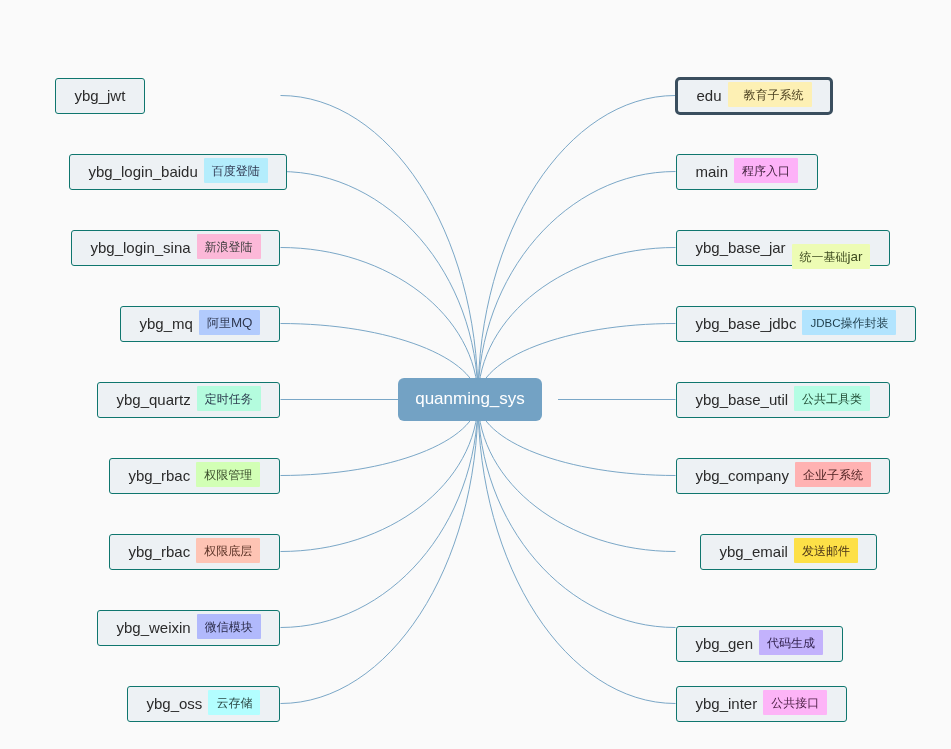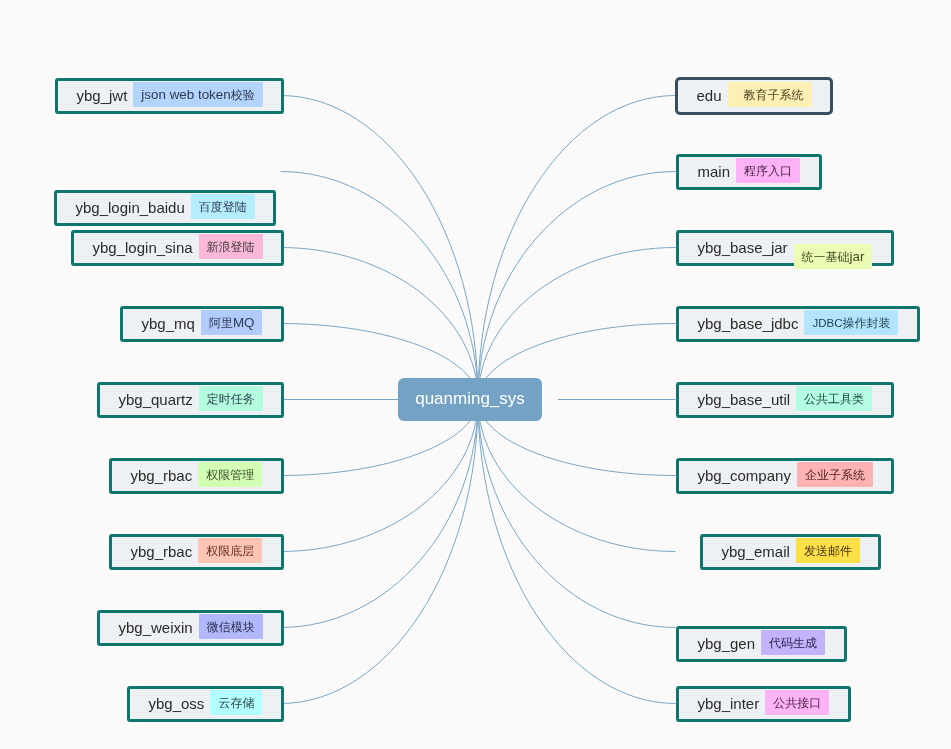--- a/index.html
+++ b/index.html
@@ -9,21 +9,21 @@
     background:#fafafa;
     font-family:"Liberation Sans","DejaVu Sans",sans-serif;
   }
   #stage{position:relative;width:951px;height:749px;}
   #edges{position:absolute;left:0;top:0;width:951px;height:749px;}
   .node{
     position:absolute;
     display:flex;align-items:center;
     box-sizing:border-box;
     background:#edf1f4;
-    border:3px solid #0f766e;
+    border:1px solid #0f766e;
     border-radius:3px;
     height:36px;
     padding:0 18.5px;
     white-space:nowrap;
   }
   .node .label{
     font-size:15px;color:#2b2b2b;line-height:1;
   }
   .node .tag .cjk{font-style:normal;font-size:12px;}
   .node .tag .caps{font-style:normal;font-size:11.5px;}
@@ -74,23 +74,22 @@
       <path d="M675.5,551.5 C566.875,551.5 478,483.1 478,399.5" fill="none" stroke="#7aa7c7" stroke-width="1"></path>
       <path d="M675.5,627.5 C566.875,627.5 478,524.9 478,399.5" fill="none" stroke="#7aa7c7" stroke-width="1"></path>
       <path d="M675.5,703.5 C566.875,703.5 478,566.7 478,399.5" fill="none" stroke="#7aa7c7" stroke-width="1"></path>
     </svg>
   <div id="center" style="background: rgb(115, 162, 196);">
     <span>quanming_sys</span>
   </div>
   <div id="nodes">
     <div class="node left" style="left: 55px; top: 77.5px;">
       <span class="label">ybg_jwt</span>
-      <span class="tag" style="background: rgb(179, 212, 253); color: rgb(48, 57, 82);">json web token<i class="cjk">校验</i></span>
     </div>
-    <div class="node left" style="left: 54px; top: 153.5px; margin-top: 36px;">
+    <div class="node left" style="left: 69px; top: 153.5px;">
       <span class="label">ybg_login_baidu</span>
       <span class="tag" style="background: rgb(180, 237, 252); color: rgb(48, 57, 82);"><i class="cjk">百度登陆</i></span>
     </div>
     <div class="node left" style="left: 71px; top: 229.5px;">
       <span class="label">ybg_login_sina</span>
       <span class="tag" style="background: rgb(252, 184, 216); color: rgb(61, 61, 61);"><i class="cjk">新浪登陆</i></span>
     </div>
     <div class="node left" style="left: 120px; top: 305.5px;">
       <span class="label">ybg_mq</span>
       <span class="tag" style="background: rgb(178, 203, 253); color: rgb(48, 57, 82);"><i class="cjk">阿里</i>MQ</span>

